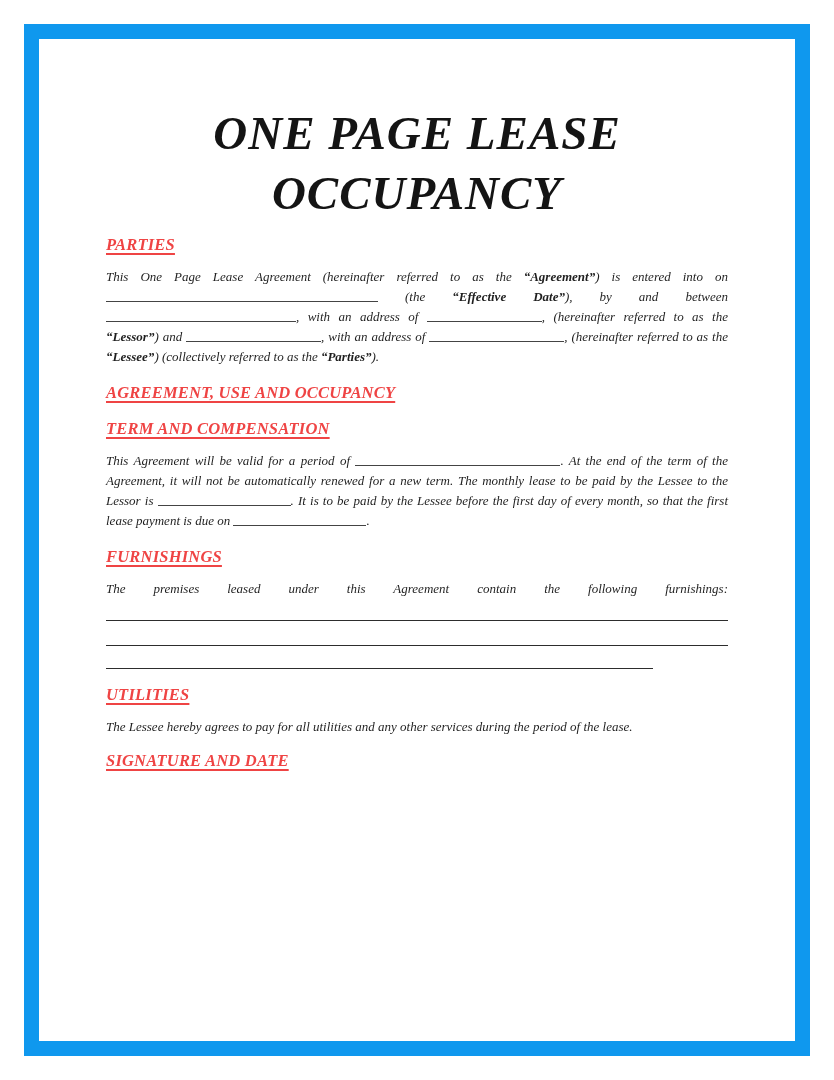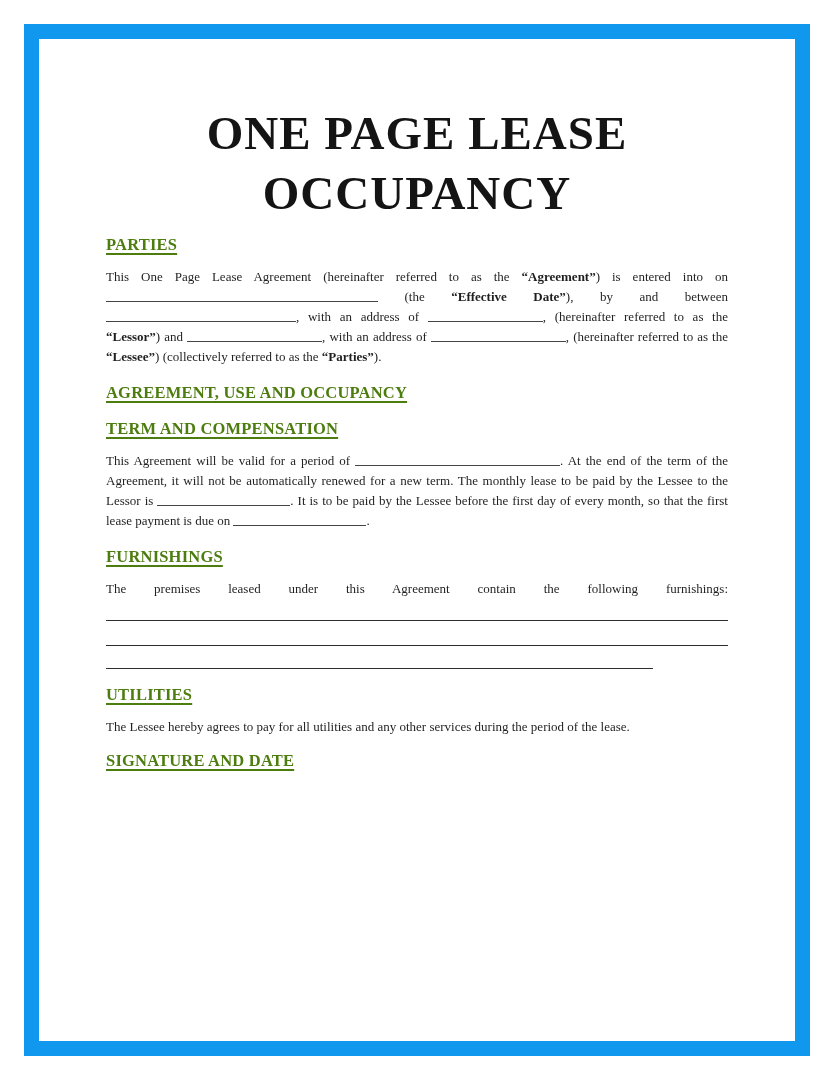--- a/index.html
+++ b/index.html
@@ -17,38 +17,39 @@
     border: 15px solid #0f98ee;
     pointer-events: none;
     box-sizing: border-box;
   }
   .content {
     position: absolute;
     left: 39px; top: 39px;
     width: 756px;
     box-sizing: border-box;
     padding: 0 67px;
+    font-style: italic;
   }
   .doc-title {
     margin: 64px 0 0 0;
     font-size: 47px;
     line-height: 60px;
     font-weight: bold;
     letter-spacing: 1px;
     text-align: center;
     color: #141414;
   }
   .title-line { display: block; }
   .sec-heading {
     font-size: 16.5px;
     line-height: 20px;
     margin: 16px 0 0 0;
     font-weight: bold;
     letter-spacing: 0.2px;
-    color: #4d7c0f;
+    color: #ef4444;
     text-decoration: underline;
     text-decoration-thickness: 1.5px;
     text-underline-offset: 3px;
   }
   #sections > section:first-child .sec-heading { margin-top: 12px; }
   section[data-name="section-signature"] .sec-heading { margin-top: 14px; }
   .doc-par {
     margin: 12px 0 0 0;
     font-size: 13px;
     line-height: 20px;

